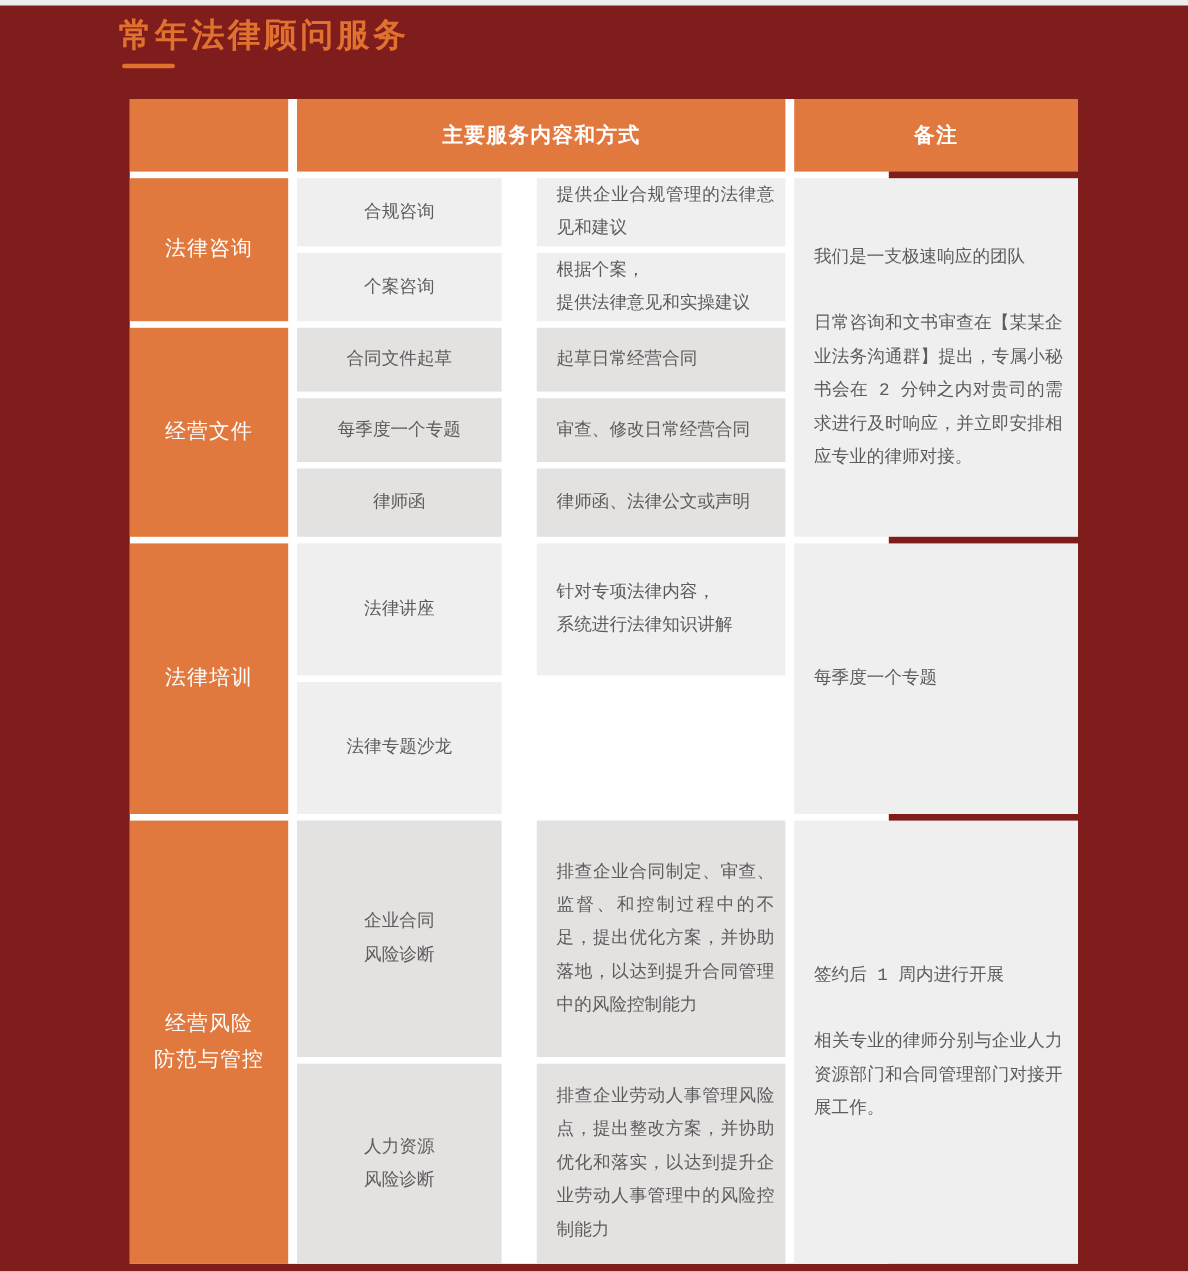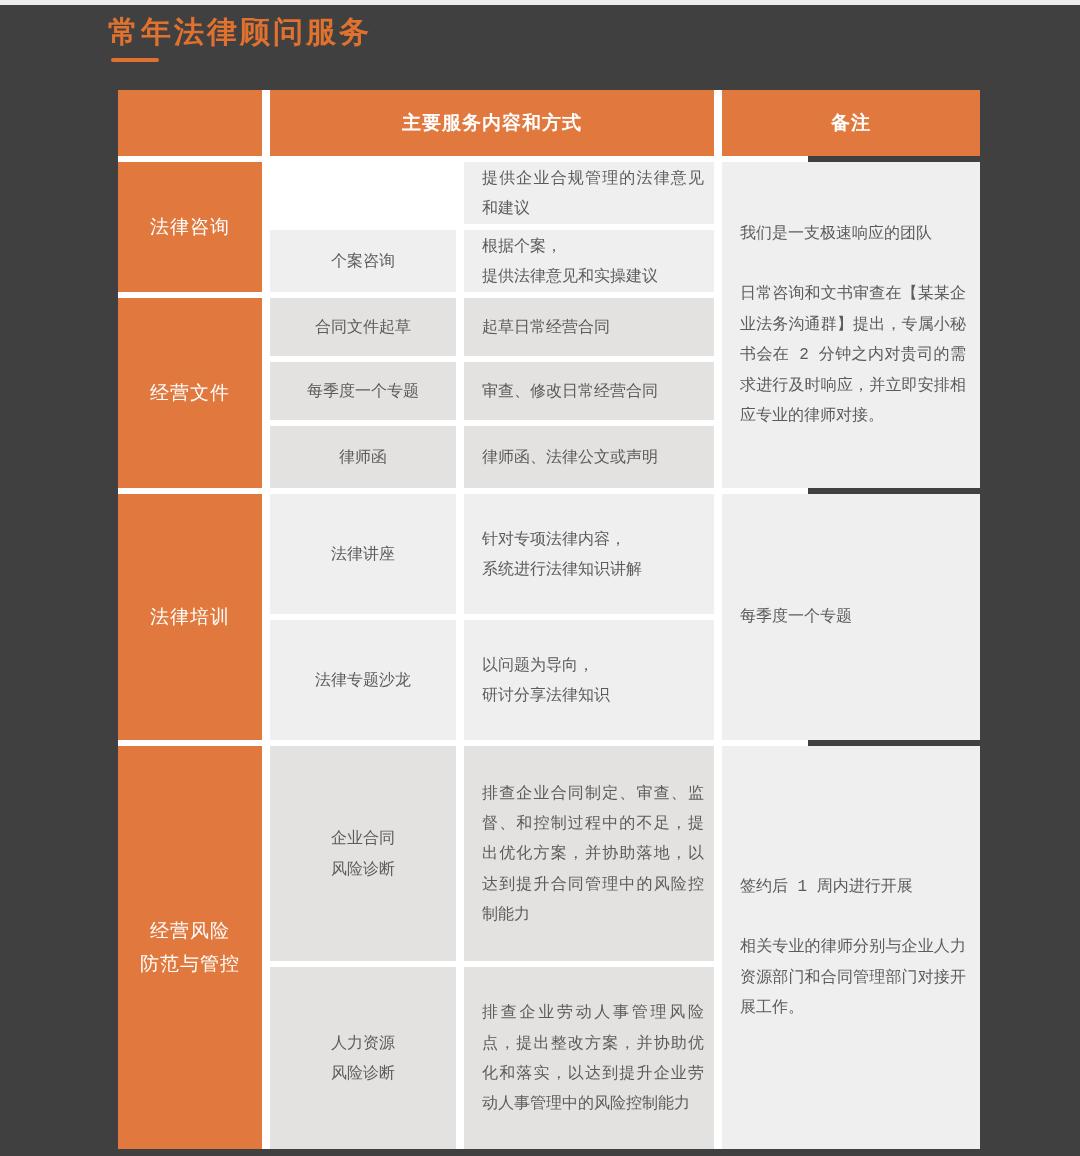--- a/index.html
+++ b/index.html
@@ -1,20 +1,20 @@
 <!DOCTYPE html>
 <html><head>
 <meta charset="utf-8">
 <style>
   html, body { margin: 0; padding: 0; background: #ffffff; }
   .canvas {
     position: relative;
     width: 1080px;
     height: 1156px;
-    background: #404040;
+    background: #7f1d1d;
     font-family: "Liberation Sans", "DejaVu Sans", sans-serif;
     overflow: hidden;
   }
   .top-strip {
     position: absolute; top: 0; left: 0;
     width: 100%; height: 5px; background: #ededed;
   }
   .page-title {
     position: absolute; left: 108px; top: 12px;
     font-size: 30px; font-weight: 700; color: #e0712f;
@@ -49,20 +49,21 @@
   .dark  { background: #e4e2e1; }
   .name-cell {
     justify-content: center; text-align: center;
     color: #5d5c5c; font-size: 16px; line-height: 1.9;
     white-space: pre-line;
   }
   .desc-cell {
     color: #5d5c5c; font-size: 16px; line-height: 1.9;
     padding: 8px 10px 8px 18px; white-space: pre-line;
     text-align: justify;
+    margin-left: 24px;
   }
   .note-cell {
     background: #f0efef;
     color: #5d5c5c; font-size: 16px; line-height: 1.9;
     padding: 10px 14px 10px 18px; white-space: pre-line;
     text-align: justify;
     font-family: Liberation Mono, monospace;
   }
 </style>
 </head>
@@ -79,38 +80,37 @@
     <div class="cell hdr" style="grid-column:1; grid-row:1;"></div>
     <div class="cell hdr" style="grid-column:2 / span 2; grid-row:1;">主要服务内容和方式</div>
     <div class="cell hdr" style="grid-column:4; grid-row:1;">备注</div>
 
     <div class="cell cat" style="grid-column:1; grid-row:2 / span 2;">法律咨询</div>
     <div class="cell cat" style="grid-column:1; grid-row:4 / span 3;">经营文件</div>
     <div class="cell cat" style="grid-column:1; grid-row:7 / span 2;">法律培训</div>
     <div class="cell cat" style="grid-column:1; grid-row:9 / span 2;">经营风险
 防范与管控</div>
 
+    <div class="cell light name-cell" style="grid-column:2; grid-row:2;">合规咨询</div>
     <div class="cell light desc-cell" style="grid-column:3; grid-row:2;">提供企业合规管理的法律意见和建议</div>
     <div class="cell light name-cell" style="grid-column:2; grid-row:3;">个案咨询</div>
     <div class="cell light desc-cell" style="grid-column:3; grid-row:3;">根据个案，
 提供法律意见和实操建议</div>
 
     <div class="cell dark name-cell" style="grid-column:2; grid-row:4;">合同文件起草</div>
     <div class="cell dark desc-cell" style="grid-column:3; grid-row:4;">起草日常经营合同</div>
     <div class="cell dark name-cell" style="grid-column:2; grid-row:5;">每季度一个专题</div>
     <div class="cell dark name-cell" style="grid-column:2; grid-row:6;">律师函</div>
     <div class="cell dark desc-cell" style="grid-column:3; grid-row:5;">审查、修改日常经营合同</div>
     <div class="cell dark desc-cell" style="grid-column:3; grid-row:6;">律师函、法律公文或声明</div>
 
     <div class="cell light name-cell" style="grid-column:2; grid-row:7;">法律讲座</div>
     <div class="cell light desc-cell" style="grid-column:3; grid-row:7;">针对专项法律内容，
 系统进行法律知识讲解</div>
     <div class="cell light name-cell" style="grid-column:2; grid-row:8;">法律专题沙龙</div>
-    <div class="cell light desc-cell" style="grid-column:3; grid-row:8;">以问题为导向，
-研讨分享法律知识</div>
 
     <div class="cell dark name-cell" style="grid-column:2; grid-row:9;">企业合同
 风险诊断</div>
     <div class="cell dark desc-cell" style="grid-column:3; grid-row:9;">排查企业合同制定、审查、监督、和控制过程中的不足，提出优化方案，并协助落地，以达到提升合同管理中的风险控制能力</div>
     <div class="cell dark name-cell" style="grid-column:2; grid-row:10;">人力资源
 风险诊断</div>
     <div class="cell dark desc-cell" style="grid-column:3; grid-row:10;">排查企业劳动人事管理风险点，提出整改方案，并协助优化和落实，以达到提升企业劳动人事管理中的风险控制能力</div>
 
     <div class="cell note-cell" style="grid-column:4; grid-row:2 / span 5;">我们是一支极速响应的团队
 

